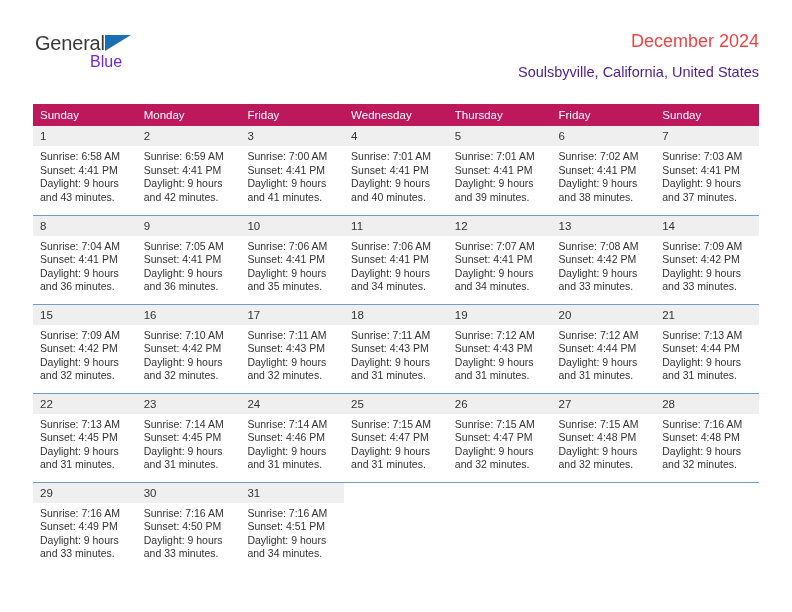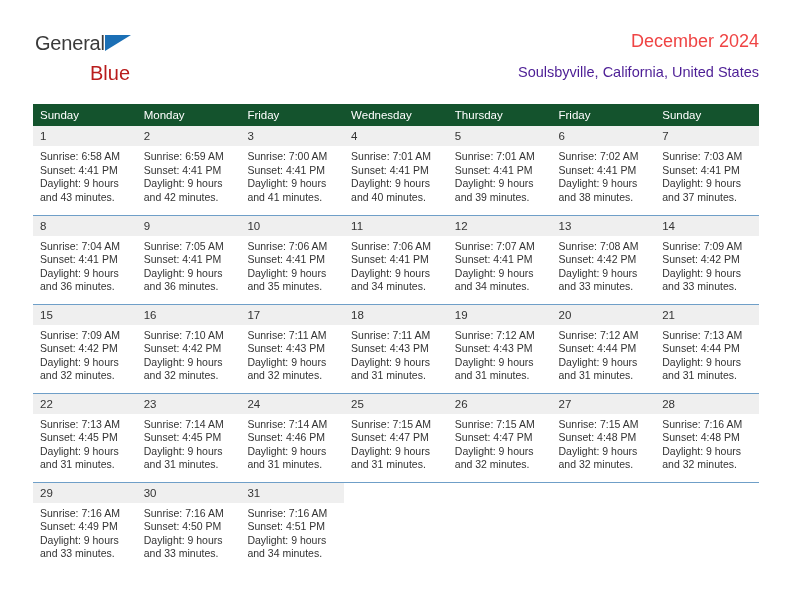--- a/index.html
+++ b/index.html
@@ -54,24 +54,23 @@
     top: 3px;
     width: 0;
     height: 0;
     border-left: 26px solid #1b6fb5;
     border-bottom: 16px solid transparent;
   }
   .logo-blue {
     position: absolute;
     left: 57px;
     top: 19px;
-    font-size: 20px;
-    color: #b91c1c;
+    font-size: 16px;
+    color: #6d28d9;
     line-height: 22px;
-    margin-top: 11px;
   }
 
   .title {
     position: absolute;
     right: 0;
     top: 0;
     font-size: 18px;
     color: #ef4444;
     text-align: right;
     line-height: 34px;
@@ -91,21 +90,21 @@
   
   .cal {
     position: absolute;
     left: 33px;
     top: 104px;
     width: 726px;
     border-collapse: collapse;
     table-layout: fixed;
   }
   .cal th {
-    background: #14532d;
+    background: #be185d;
     color: #ffffff;
     font-size: 11.5px;
     font-weight: normal;
     text-align: left;
     padding: 5px 0 5px 7px;
     height: 22px;
     border: none;
   }
   .cal td {
     vertical-align: top;

